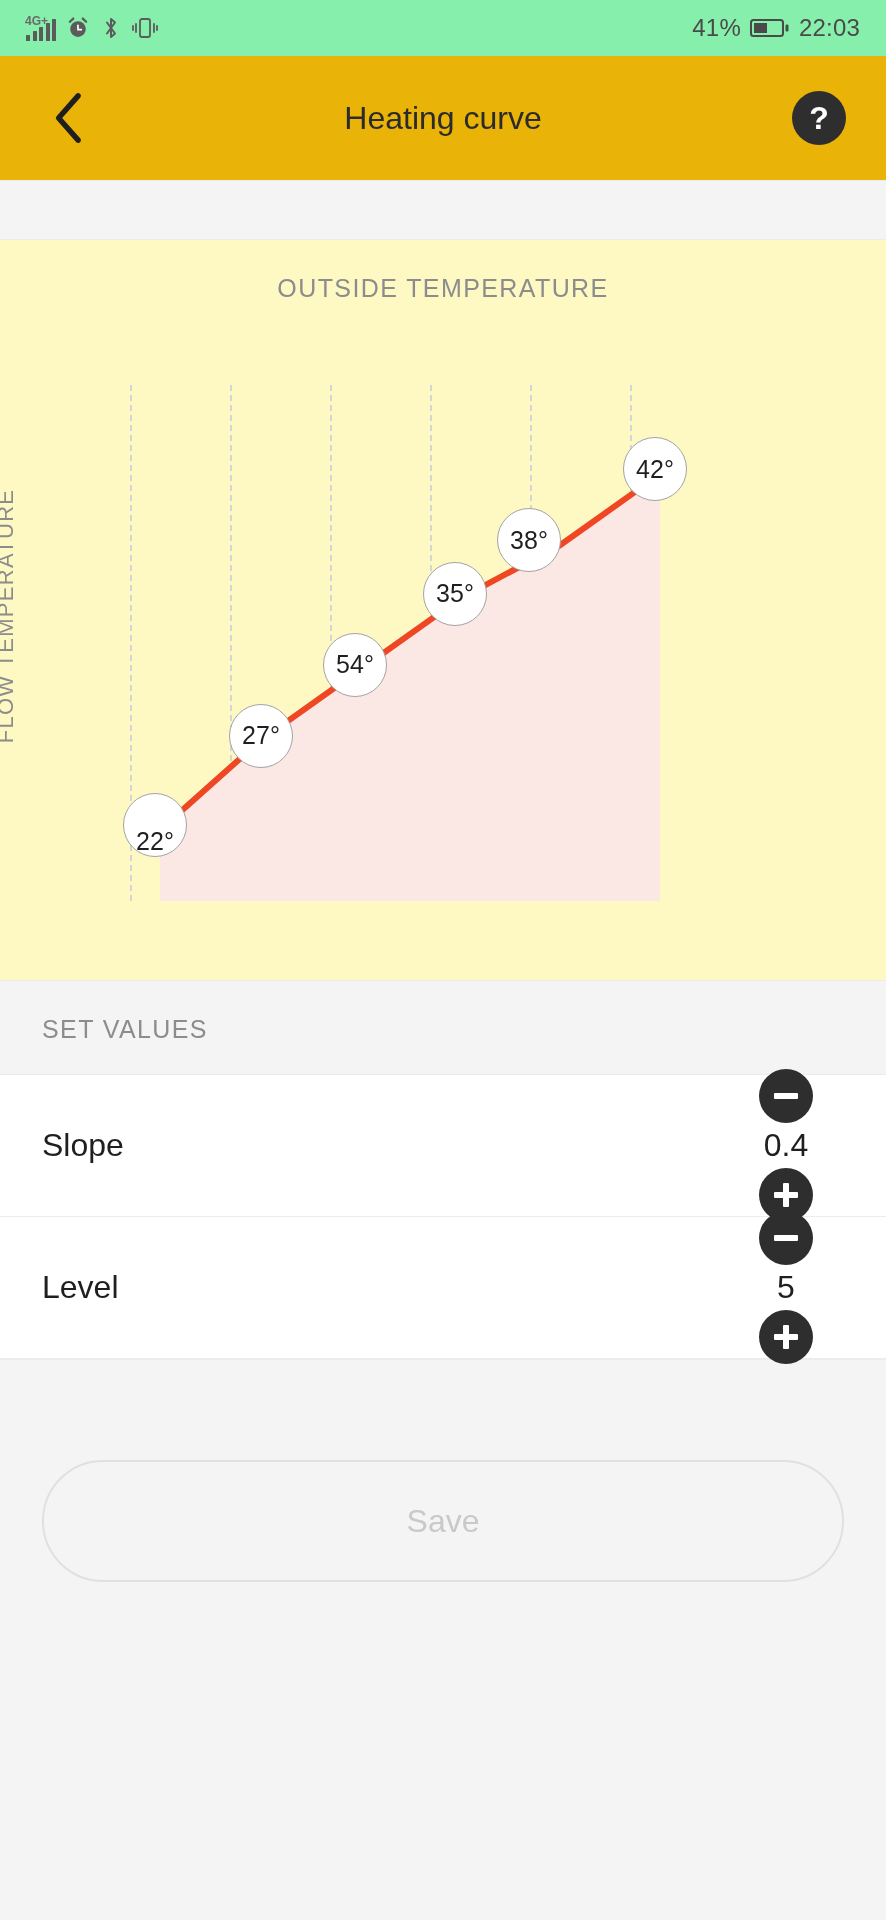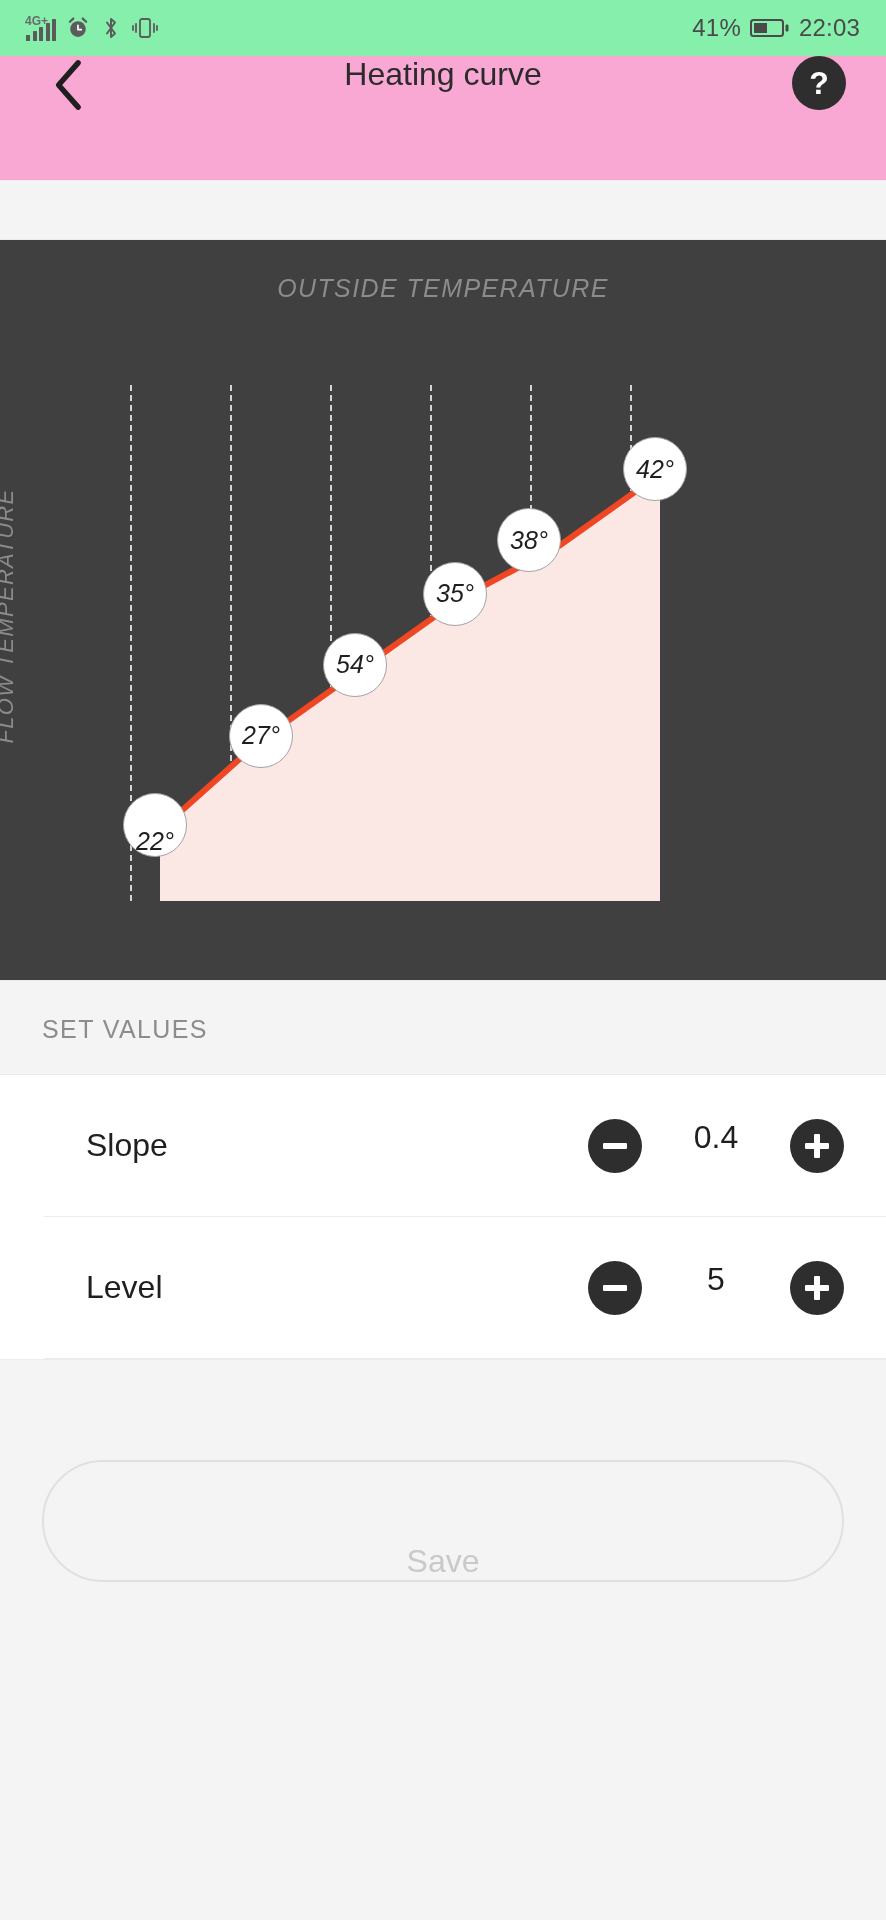--- a/index.html
+++ b/index.html
@@ -29,23 +29,23 @@
   .sig-bars i:nth-child(2){height:10px;}
   .sig-bars i:nth-child(3){height:14px;}
   .sig-bars i:nth-child(4){height:18px;}
   .sig-bars i:nth-child(5){height:22px;}
   .sb-ico{ display:block; }
   .batt-pct{ font-size:24px; }
 
   
   .appbar{
     height:124px; width:100%;
-    display:flex; 
+    display:flex; align-items:center;
     padding:0 40px;
-    background:#f9a8d4;
+    background:#eab308;
     position:relative;
   }
   .back-btn{
     width:58px;height:58px;display:flex;align-items:center;justify-content:center;
     cursor:pointer; flex:0 0 auto;
   }
   .page-title{
     position:absolute; left:0; right:0; text-align:center;
     font-size:32px; color:#2b2b2b; font-weight:400; pointer-events:none;
   }
@@ -53,21 +53,21 @@
     margin-left:auto; width:54px;height:54px;border-radius:50%;
     background:#2e2e2e; color:#ffffff;
     display:flex;align-items:center;justify-content:center;
     font-size:32px; font-weight:700; cursor:pointer; z-index:2;
   }
 
   
   .spacer{ height:60px; background:#f4f4f4; border-top:1px solid #ececec; border-bottom:1px solid #ececec;}
 
   
-  .chart-card{ background:#404040; padding-top:0; position:relative; height:740px;font-style:italic;}
+  .chart-card{ background:#fef9c3; padding-top:0; position:relative; height:740px;}
   .chart-head{
     text-align:center; padding-top:34px;
     font-size:25px; letter-spacing:1.4px; color:#8c8c8c; font-weight:400;
   }
   .chart-area{ position:relative; width:886px; height:600px; }
   .ylabel{
     position:absolute; left:6px; top:300px;
     transform:rotate(-90deg) translate(-50%,0);
     transform-origin:left center;
     font-size:22px; letter-spacing:1.3px; color:#8c8c8c; white-space:nowrap;
@@ -95,24 +95,23 @@
   
   .section-head{
     background:#f4f4f4; border-top:1px solid #ebebeb; border-bottom:1px solid #ebebeb;
     padding:34px 42px 30px;
     font-size:25px; letter-spacing:1.4px; color:#8c8c8c;
   }
   .row{
     height:142px; background:#ffffff;
     display:flex; align-items:center; padding:0 42px;
     border-bottom:1px solid #ececec;
-    margin-left:44px;
   }
   .row-label{ font-size:32px; color:#1f1f1f; }
-  .stepper{ margin-left:auto; display:flex; gap:16px; }
+  .stepper{ margin-left:auto; display:flex; align-items:center; gap:4px;flex-direction:column; }
   .step-btn{
     width:54px;height:54px;border-radius:50%; background:#2e2e2e;
     display:flex;align-items:center;justify-content:center; cursor:pointer;
     flex:0 0 auto;
   }
   .step-btn .bar{ width:24px;height:6px;background:#ffffff;border-radius:1px; position:absolute;}
   .step-btn .bar.v{ width:6px;height:24px;}
   .step-btn-inner{position:relative;width:24px;height:24px;display:flex;align-items:center;justify-content:center;}
   .step-val{
     min-width:116px; text-align:center; font-size:32px; color:#1f1f1f;
@@ -120,21 +119,21 @@
 
   
   .footer{
     background:#f4f4f4; height:100%;
     padding:100px 42px 0;
     border-top:1px solid #ececec;
   }
   .save-btn{
     width:100%; height:122px; border-radius:61px;
     border:2px solid #e0e0e0; background:transparent;
-    display:flex; align-items:flex-end; justify-content:center;
+    display:flex; align-items:center; justify-content:center;
     font-size:32px; color:#c9c9c9; cursor:default;
   }
 </style>
 </head>
 <body>
 
 <div class="statusbar">
   <div class="sb-left">
     <span class="sig-wrap">
       <span class="sig-label">4G+</span>

